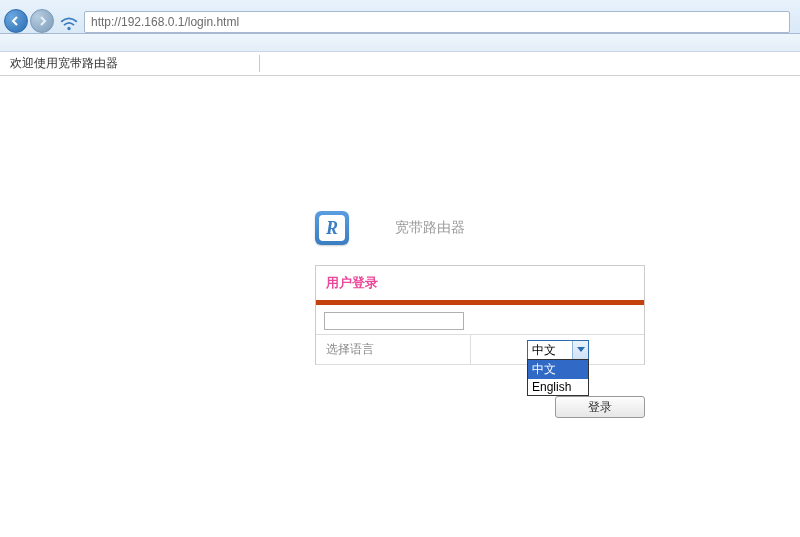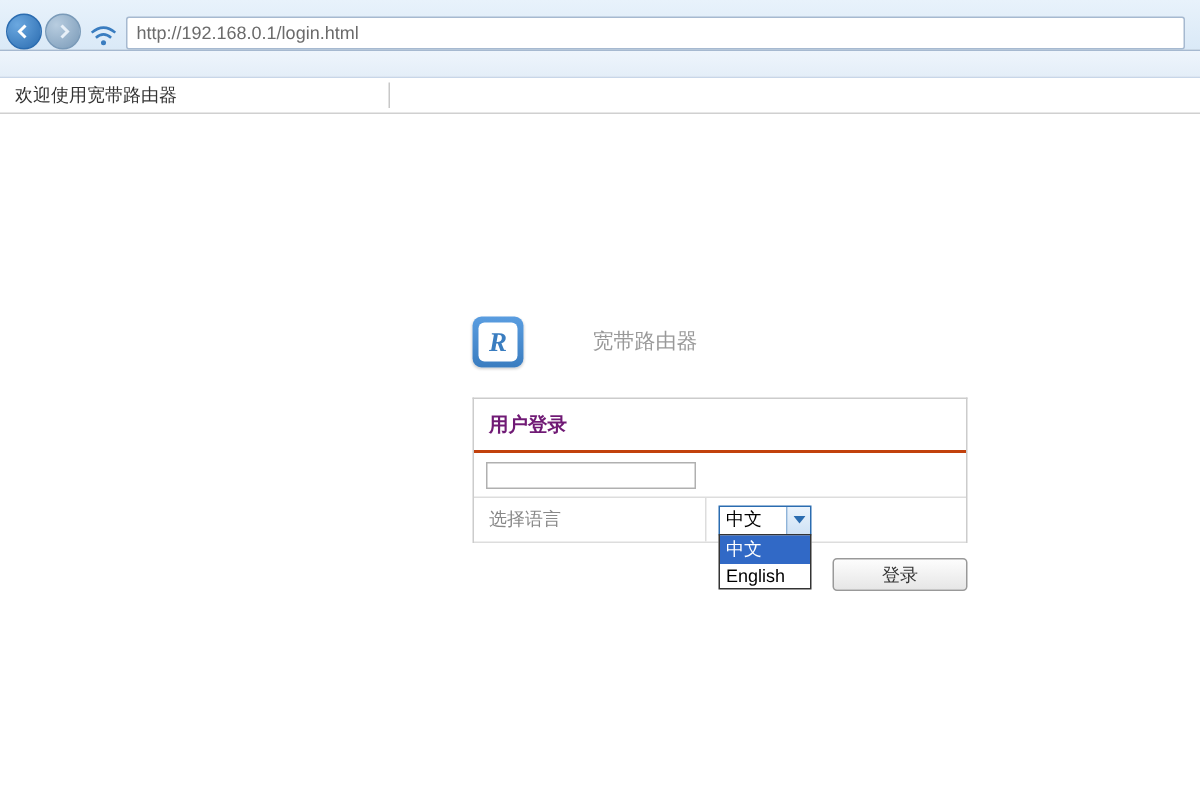--- a/index.html
+++ b/index.html
@@ -134,41 +134,41 @@
       margin-left: 32px;
     }
     .login-box {
       border: 1px solid #cccccc;
       border-bottom: none;
     }
     .login-header {
       padding: 8px 10px;
       font-weight: bold;
       font-size: 13px;
-      color: #701a75;
-      border-bottom: 2px solid #c2410c;
+      color: #ec4899;
+      border-bottom: 5px solid #c2410c;
     }
     .form-row {
       display: flex;
       border-bottom: 1px solid #dddddd;
       min-height: 30px;
     }
     .form-label {
       width: 155px;
       padding: 6px 10px;
       color: #888888;
       border-right: 1px solid #dddddd;
       display: flex;
       align-items: center;
     }
     .form-control {
       flex: 1;
       padding: 4px 8px;
       display: flex;
-      align-items: center;
+      align-items: flex-end;
       position: relative;
     }
     .text-input {
       width: 140px;
       height: 18px;
       border: 1px solid #b0b0b0;
       padding: 0 3px;
       font-size: 12px;
     }
     .select-box {
@@ -279,36 +279,36 @@
 
     <div class="login-box">
       <div class="login-header">用户登录</div>
 
       <div class="form-row">
         <div class="form-control">
           <input type="password" class="text-input" value="" style="">
         </div>
       </div>
 
-      <div class="form-row" style="border-bottom:1px solid #dddddd;">
+      <div class="form-row" style="border-bottom:1px solid #dddddd;gap:48px;">
         <div class="form-label">选择语言</div>
         <div class="form-control">
           <div class="select-box">
             <span class="select-value">中文</span>
             <span class="select-arrow">
               <svg viewBox="0 0 8 6">
                   <path d="M0 0 L4 5 L8 0 Z" fill="#2b6cb0"></path>
                 </svg>
             </span>
           </div>
           <div class="dropdown-list">
             <div class="dropdown-item selected">中文</div>
             <div class="dropdown-item">English</div>
           </div>
         </div>
       </div>
     </div>
 
-    <div class="button-row" style="position:relative; top:6px;">
+    <div class="button-row" style="position:relative; top:27px;">
       <button class="login-button">登录</button>
     </div>
   </div>
 </div>
 
 </body></html>

